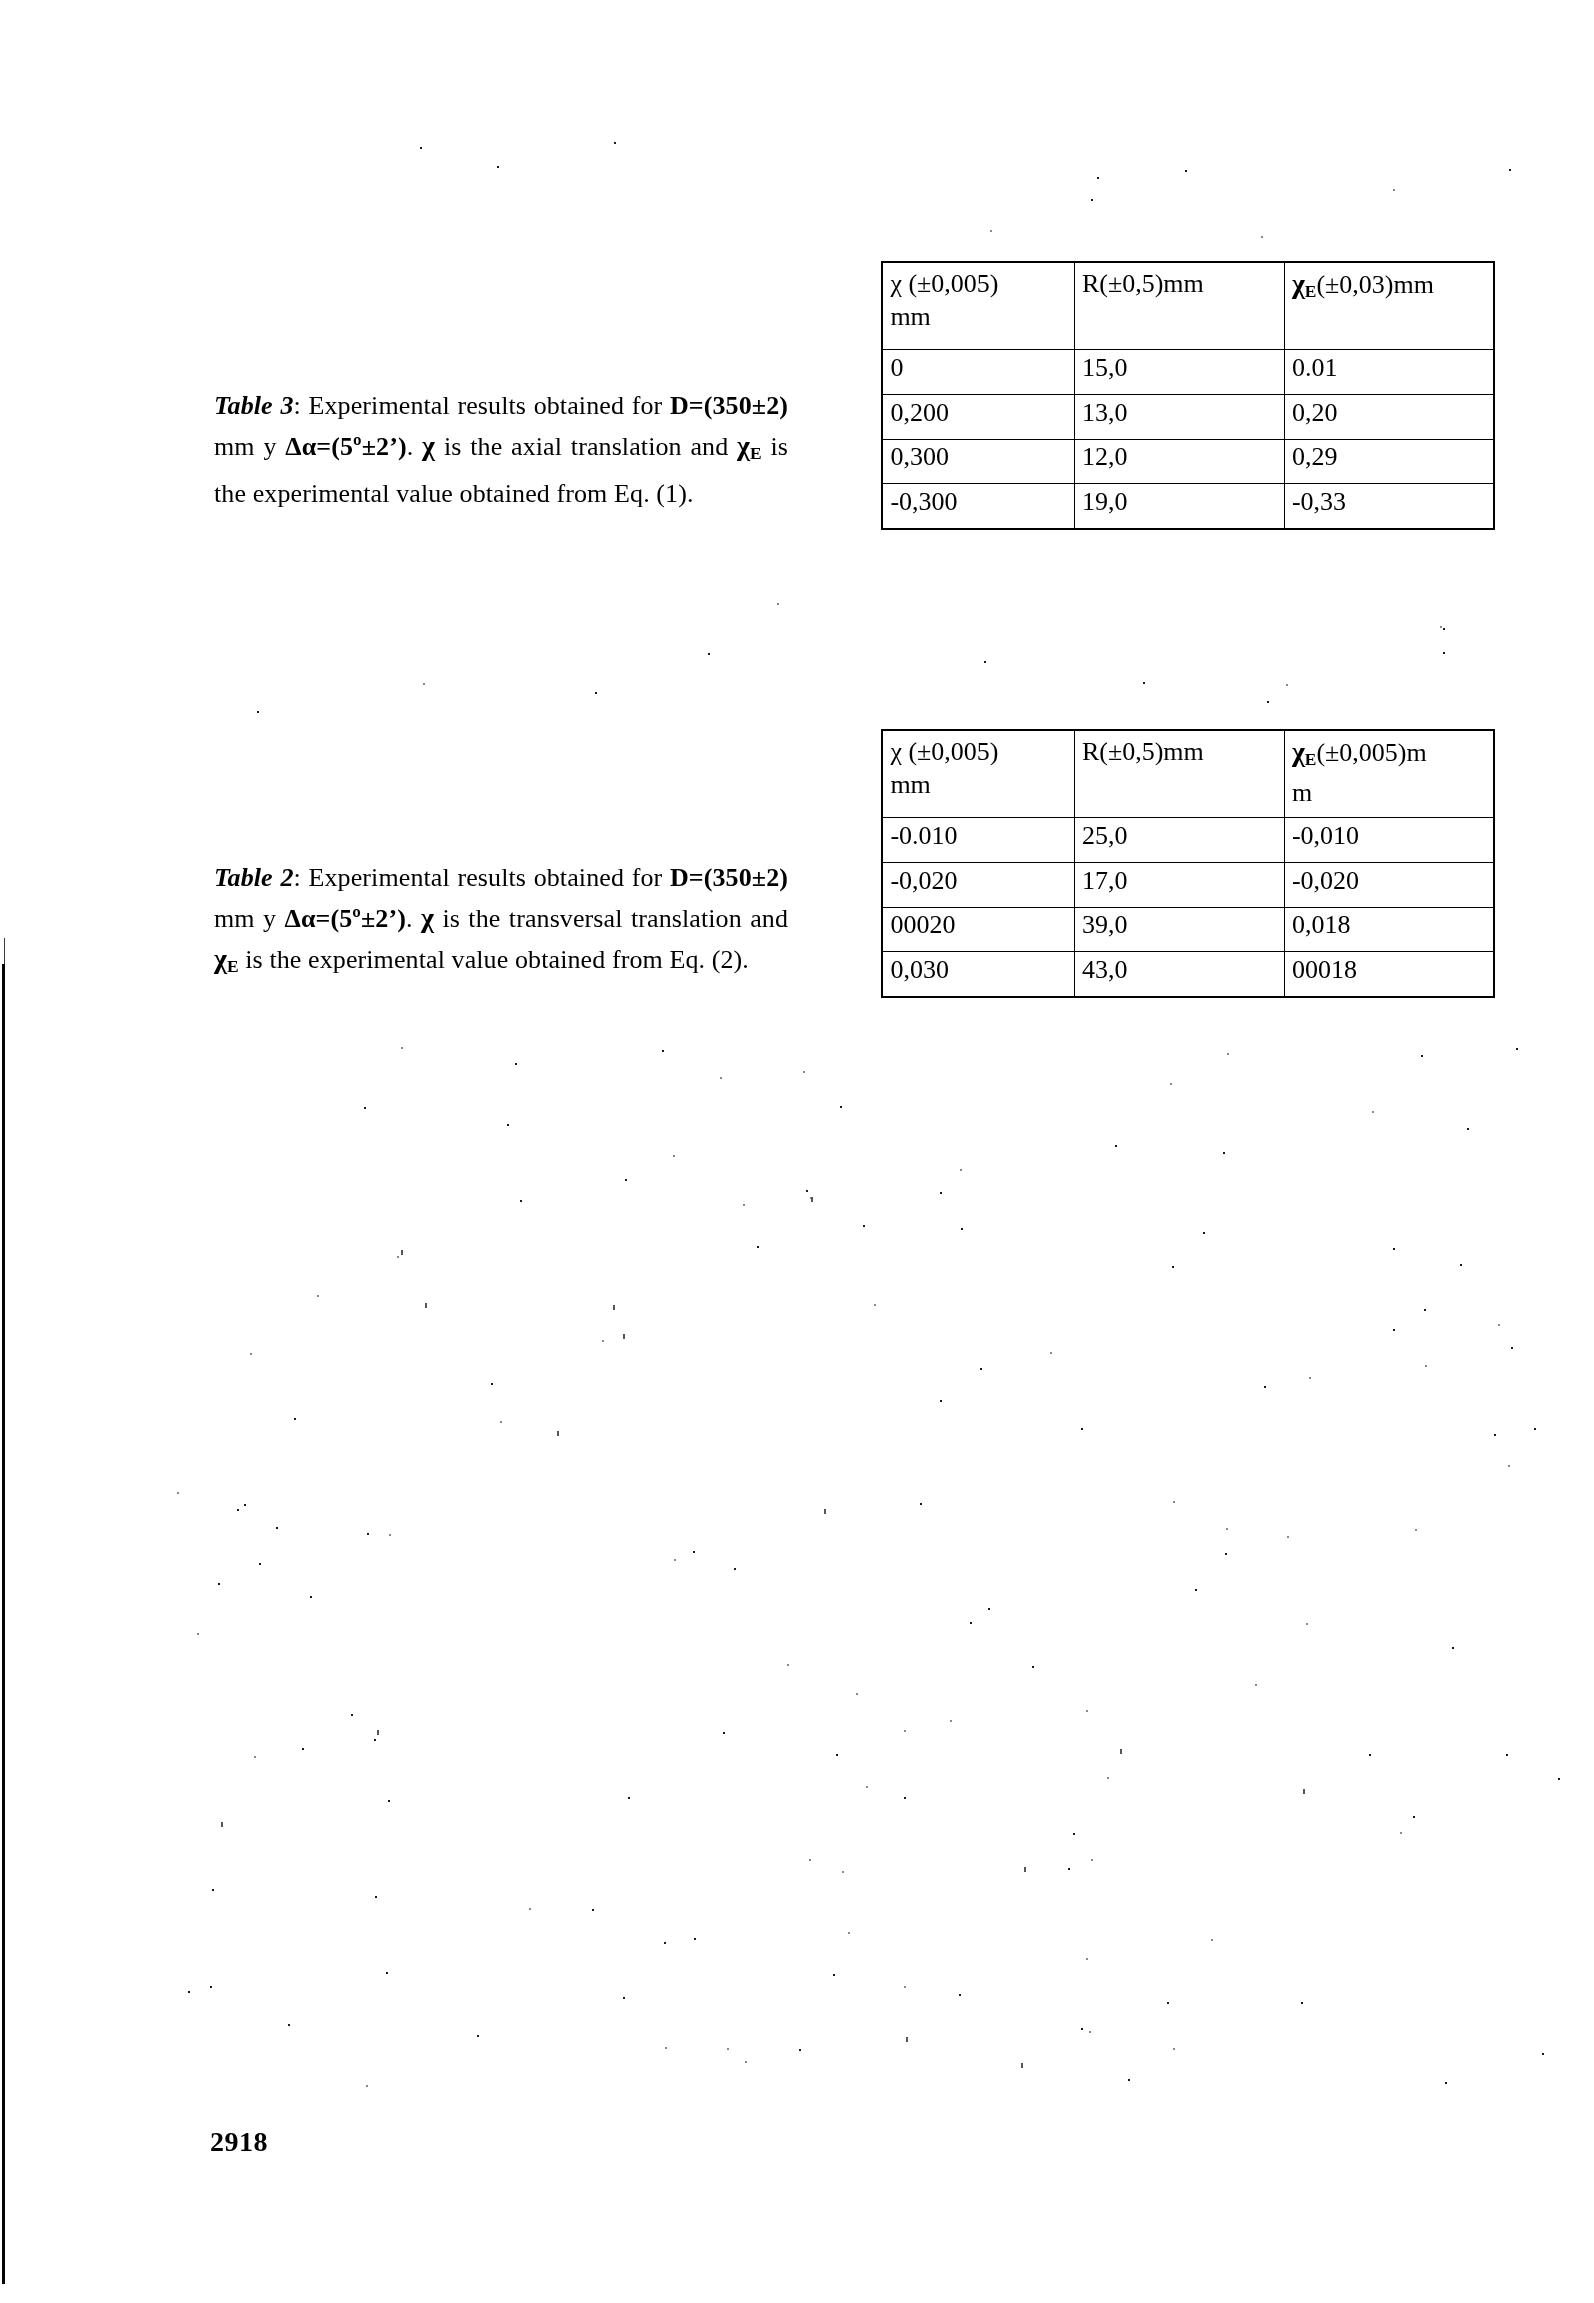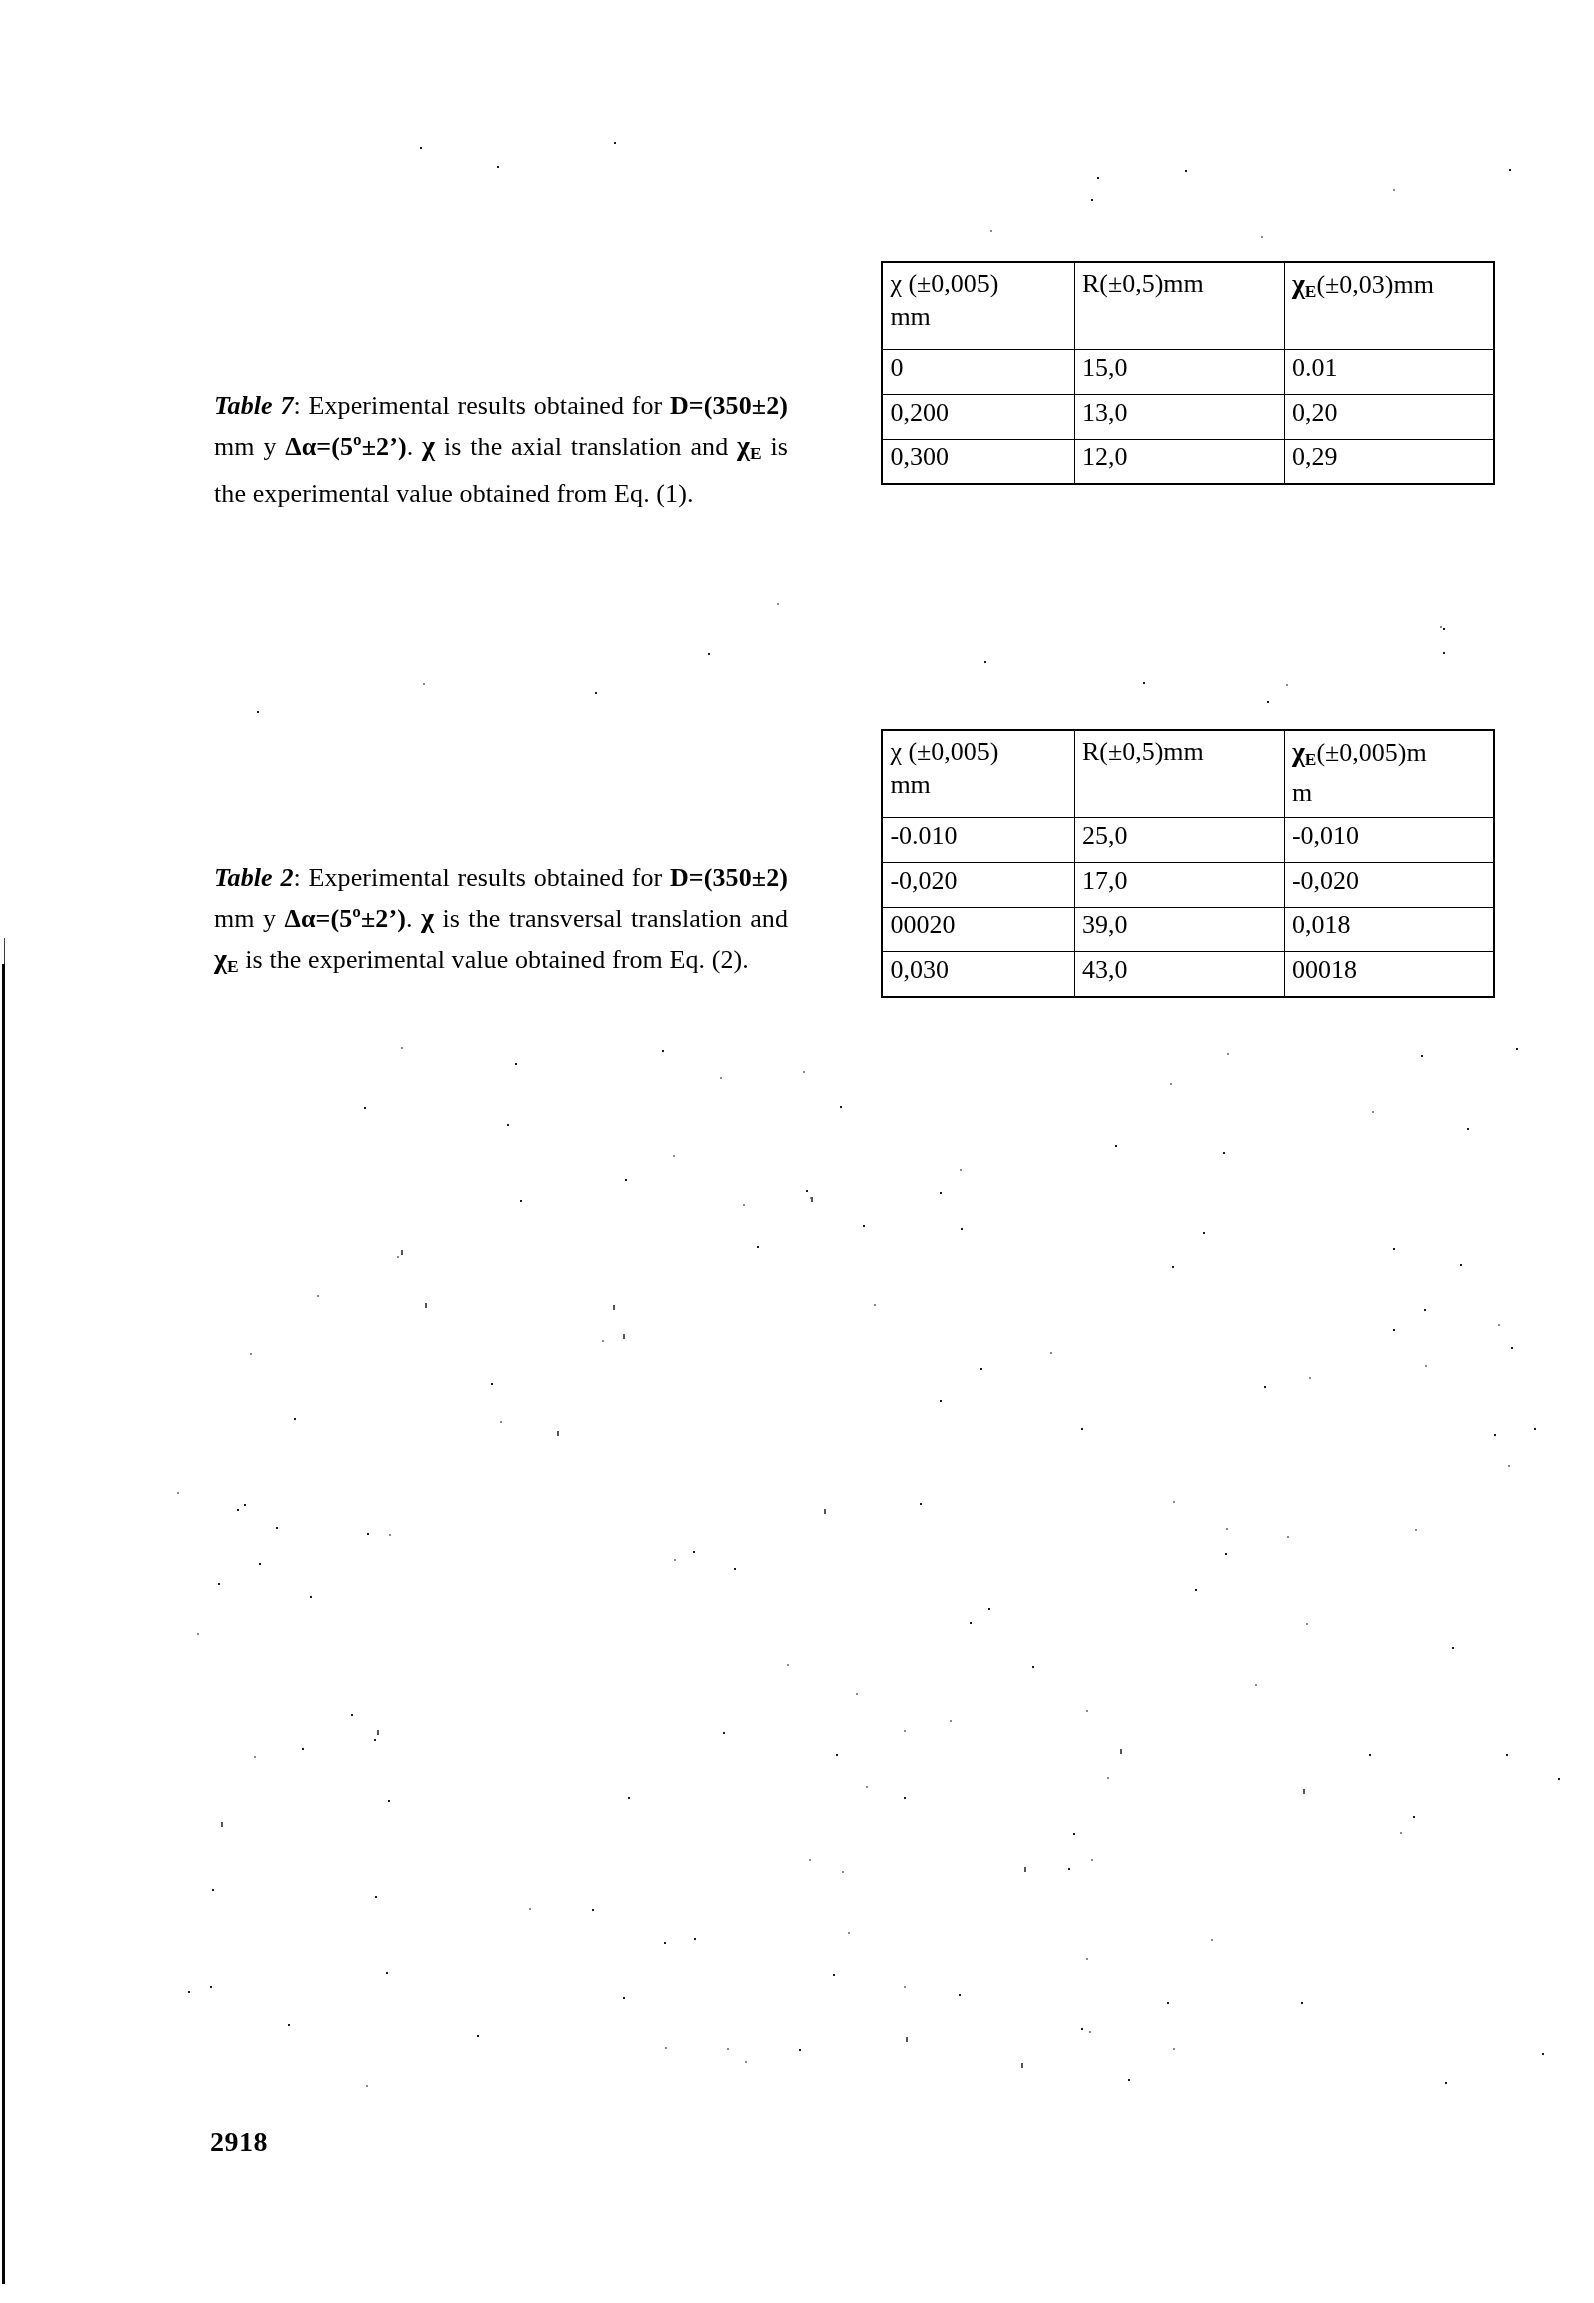--- a/index.html
+++ b/index.html
@@ -123,21 +123,21 @@
   .speck.faint { background: #8a8a8a; }
 </style>
 </head>
 <body>
 
 <div class="page">
 
   <div class="scan-edge-line"></div>
 
   <div class="caption" id="caption-1">
-    <span class="tlabel">Table 7</span><span>:</span><span> Experimental results obtained for </span><b class="sym">D=(350±2)</b><span> mm y </span><b class="sym">Δα=(5º±2’)</b><span>. </span><span class="chi">χ</span><span> is the axial translation and </span><span class="chi"><span>χ</span><sub>E</sub></span><span> is the experimental value obtained from Eq. (1).</span>
+    <span class="tlabel">Table 3</span><span>:</span><span> Experimental results obtained for </span><b class="sym">D=(350±2)</b><span> mm y </span><b class="sym">Δα=(5º±2’)</b><span>. </span><span class="chi">χ</span><span> is the axial translation and </span><span class="chi"><span>χ</span><sub>E</sub></span><span> is the experimental value obtained from Eq. (1).</span>
   </div>
 
   <div class="tbl-wrap" id="table-1-wrap">
     <table class="data">
       <colgroup>
           <col class="c1">
           <col class="c2">
           <col class="c3">
         </colgroup>
       <thead>
@@ -162,20 +162,25 @@
         </tr>
         <tr>
           <td> 0,200</td>
           <td>13,0</td>
           <td>0,20</td>
         </tr>
         <tr>
           <td> 0,300</td>
           <td>12,0</td>
           <td>0,29</td>
+        </tr>
+        <tr>
+          <td>-0,300</td>
+          <td>19,0</td>
+          <td>-0,33</td>
         </tr>
       </tbody>
     </table>
   </div>
 
   <div class="caption" id="caption-2">
     <span class="tlabel">Table 2</span><span>:</span><span> Experimental results obtained for </span><b class="sym">D=(350±2)</b><span> mm y </span><b class="sym">Δα=(5º±2’)</b><span>. </span><span class="chi">χ</span><span> is the transversal translation and </span><span class="chi"><span>χ</span><sub>E</sub></span><span> is the experimental value obtained from Eq. (2).</span>
   </div>
 
   <div class="tbl-wrap" id="table-2-wrap">

